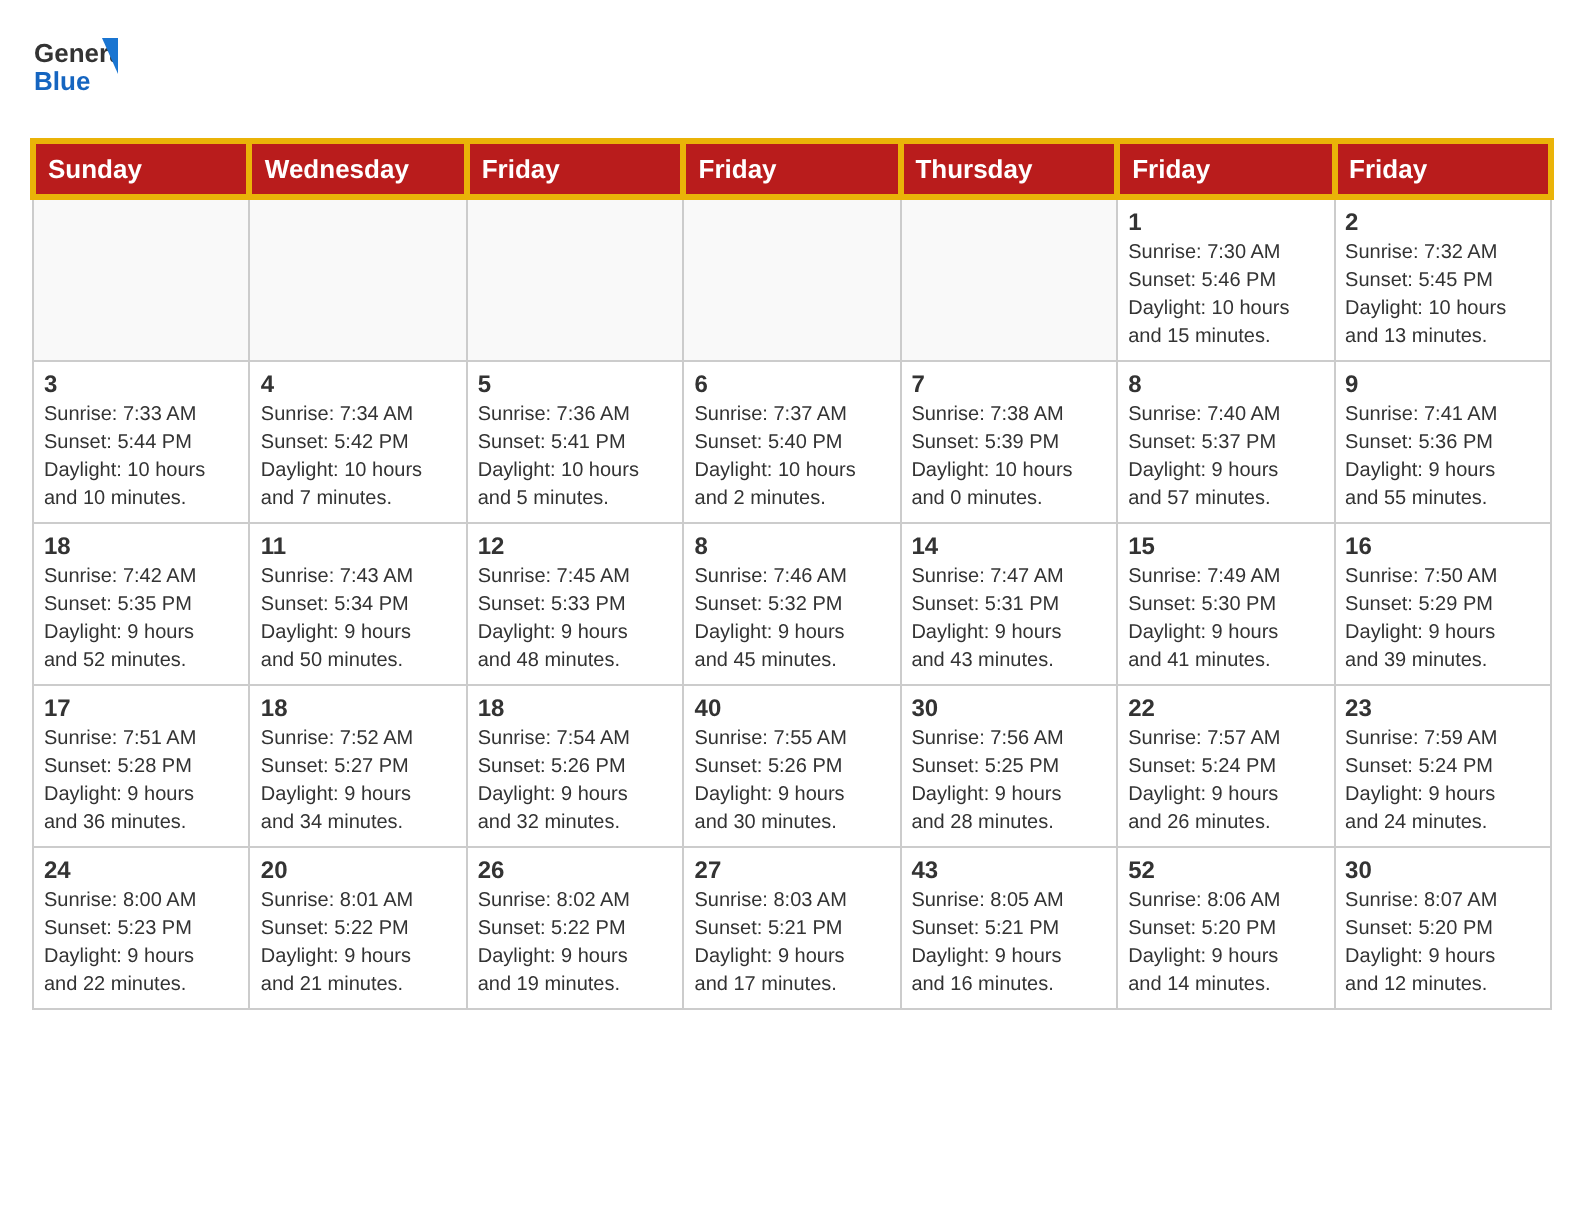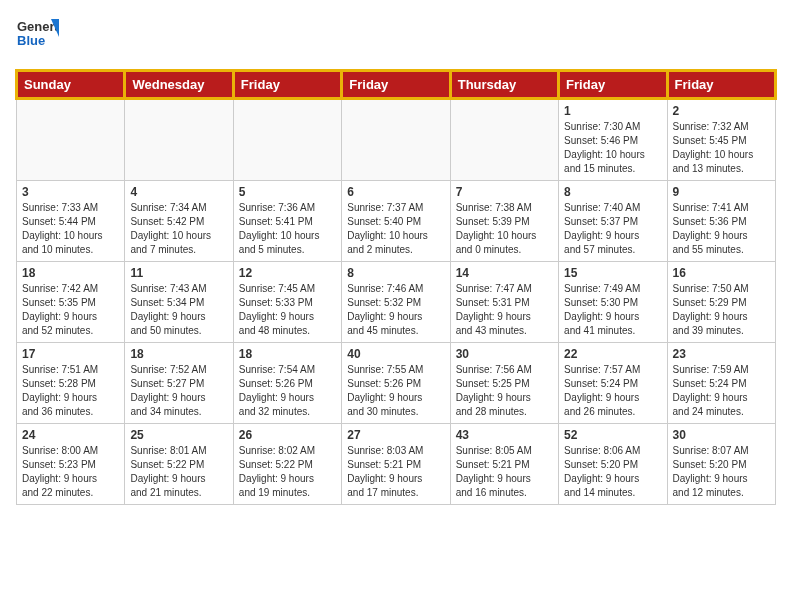--- a/index.html
+++ b/index.html
@@ -214,21 +214,21 @@
             <div class="day-num">23</div>
             <div class="day-info">Sunrise: 7:59 AM<br>Sunset: 5:24 PM<br>Daylight: 9 hours<br>and 24 minutes.</div>
           </td>
         </tr>
         <tr>
           <td>
             <div class="day-num">24</div>
             <div class="day-info">Sunrise: 8:00 AM<br>Sunset: 5:23 PM<br>Daylight: 9 hours<br>and 22 minutes.</div>
           </td>
           <td>
-            <div class="day-num">25</div>
+            <div class="day-num">20</div>
             <div class="day-info">Sunrise: 8:01 AM<br>Sunset: 5:22 PM<br>Daylight: 9 hours<br>and 21 minutes.</div>
           </td>
           <td>
             <div class="day-num">26</div>
             <div class="day-info">Sunrise: 8:02 AM<br>Sunset: 5:22 PM<br>Daylight: 9 hours<br>and 19 minutes.</div>
           </td>
           <td>
             <div class="day-num">27</div>
             <div class="day-info">Sunrise: 8:03 AM<br>Sunset: 5:21 PM<br>Daylight: 9 hours<br>and 17 minutes.</div>
           </td>

